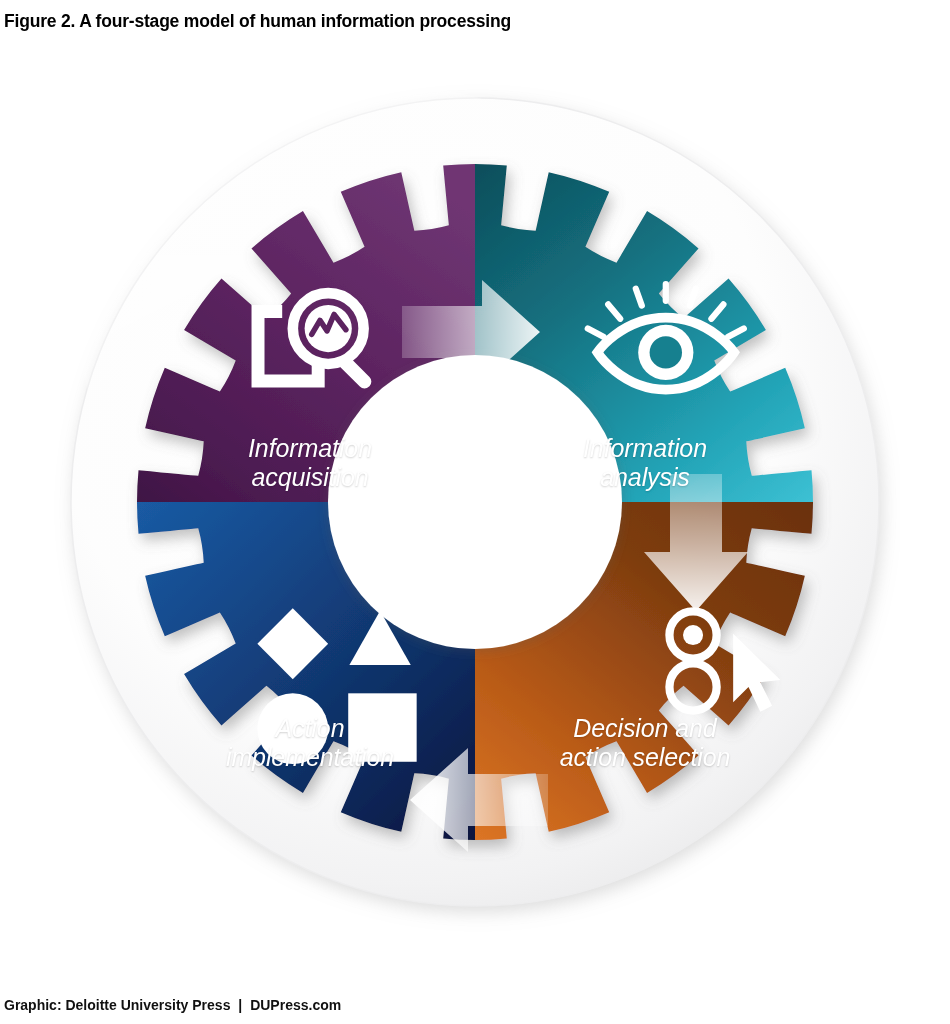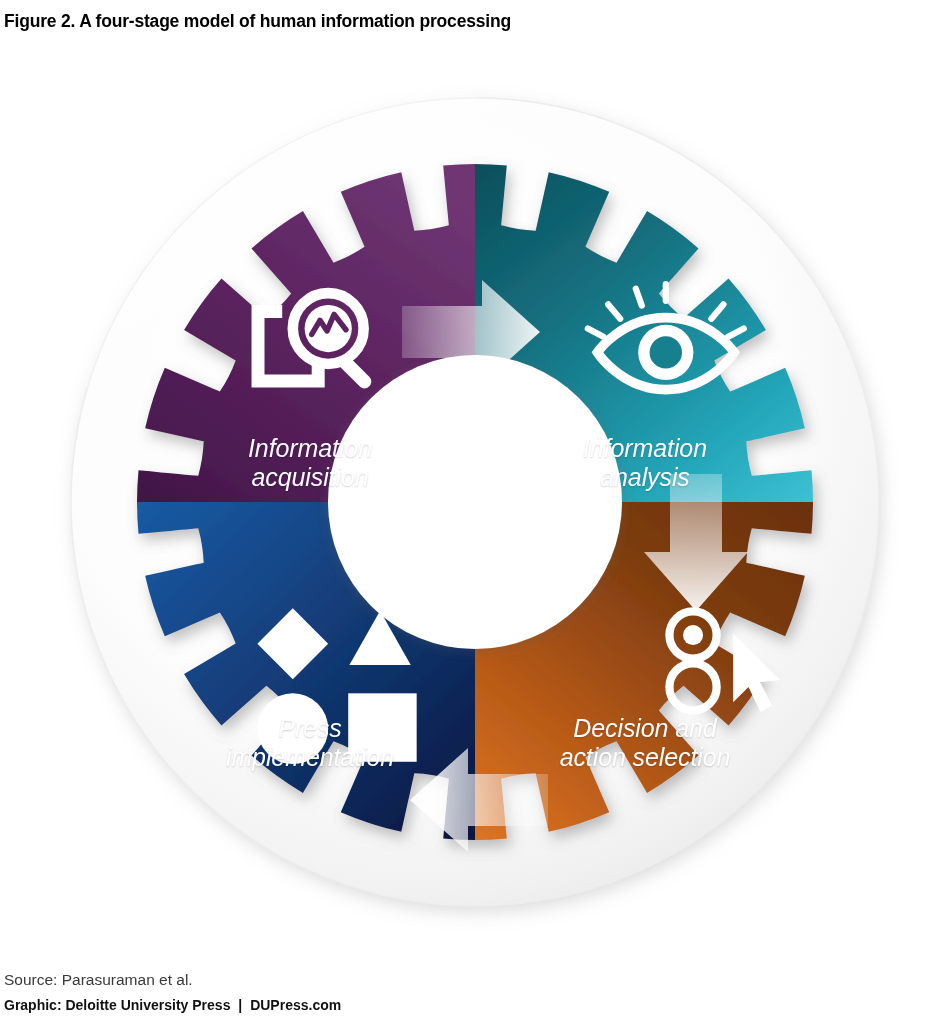--- a/index.html
+++ b/index.html
@@ -221,26 +221,25 @@
         </g>
       </svg>
 
       
       <div class="q-label" id="label-acq">Information
 acquisition</div>
       <div class="q-label" id="label-ana">Information
 analysis</div>
       <div class="q-label" id="label-dec">Decision and
 action selection</div>
-      <div class="q-label" id="label-act">Press
+      <div class="q-label" id="label-act">Action
 implementation</div>
     </div>
   </div>
 
   <div class="footer">
-    <div class="src-line">Source: Parasuraman et al.</div>
     <div class="graphic-line">
       <span>Graphic: Deloitte University Press</span>
       <span class="sep">|</span>
       <span>DUPress.com</span>
     </div>
   </div>
 </div>
 
 </body></html>

